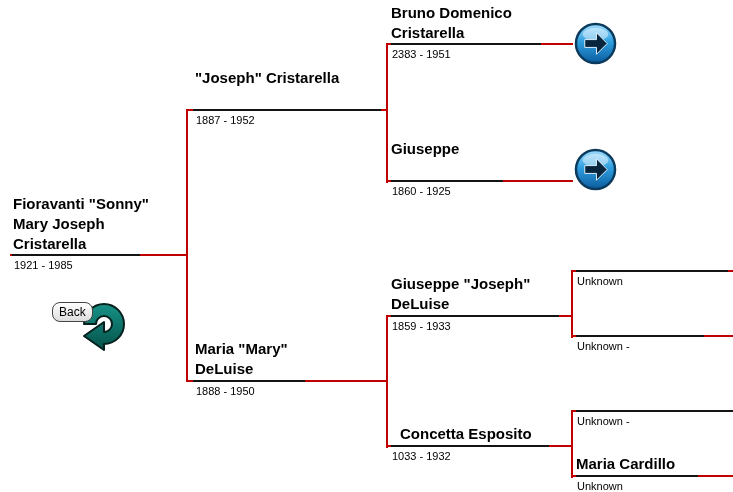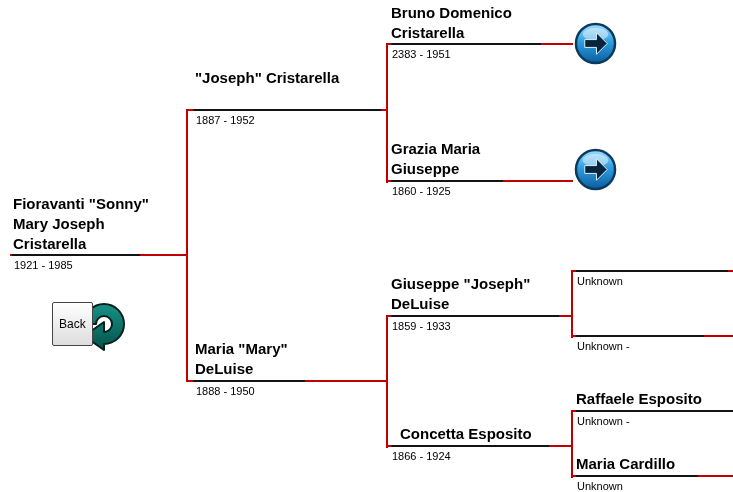--- a/index.html
+++ b/index.html
@@ -27,22 +27,22 @@
   }
   
   .nav-btn{position:absolute;z-index:4;width:43px;height:43px;cursor:pointer;}
   
   .back-btn{position:absolute;left:42px;top:292px;width:84px;height:72px;z-index:4;cursor:pointer;}
   .back-btn svg{position:absolute;left:14px;top:2px;}
   .back-label{
     position:absolute;left:0;top:10px;z-index:5;
     font-size:12px;line-height:14px;color:#000;
     background:linear-gradient(#ffffff,#dddddd);
-    border:1px solid #444;border-radius:2px;
-    padding:14px 6px;
+    border:1px solid #444;border-radius:8px;
+    padding:2px 6px;
   }
 </style>
 </head>
 <body>
 
 <div id="stage">
 
   <svg width="0" height="0" style="position:absolute" aria-hidden="true">
     <defs>
       <linearGradient id="blueGrad" x1="0" y1="0" x2="0" y2="1">
@@ -91,21 +91,20 @@
     <div>Cristarella</div>
   </div>
   <div class="dates" style="left:382px;top:48px">2383 - 1951</div>
 
   <div class="person" style="left:185px;top:68px">
     <div>"Joseph" Cristarella</div>
   </div>
   <div class="dates" style="left:186px;top:114px">1887 - 1952</div>
 
   <div class="person" style="left:381px;top:139px">
-    <div>Grazia Maria</div>
     <div>Giuseppe</div>
   </div>
   <div class="dates" style="left:382px;top:185px">1860 - 1925</div>
 
   <div class="person" style="left:3px;top:194px">
     <div>Fioravanti "Sonny"</div>
     <div>Mary Joseph</div>
     <div>Cristarella</div>
   </div>
   <div class="dates" style="left:4px;top:259px">1921 - 1985</div>
@@ -118,29 +117,26 @@
 
   <div class="person" style="left:185px;top:339px">
     <div>Maria "Mary"</div>
     <div>DeLuise</div>
   </div>
   <div class="dates" style="left:186px;top:385px">1888 - 1950</div>
 
   <div class="person" style="left:390px;top:424px">
     <div>Concetta Esposito</div>
   </div>
-  <div class="dates" style="left:382px;top:450px">1866 - 1924</div>
+  <div class="dates" style="left:382px;top:450px">1033 - 1932</div>
 
   <div class="dates" style="left:567px;top:275px">Unknown</div>
 
   <div class="dates" style="left:567px;top:340px">Unknown -</div>
 
-  <div class="person" style="left:566px;top:389px">
-    <div>Raffaele Esposito</div>
-  </div>
   <div class="dates" style="left:567px;top:415px">Unknown -</div>
 
   <div class="person" style="left:566px;top:454px">
     <div>Maria Cardillo</div>
   </div>
   <div class="dates" style="left:567px;top:480px">Unknown</div>
 
   <div class="nav-btn" style="left:564px;top:22px" title="">
     <svg width="43" height="43" viewBox="0 0 44 44">
       <circle cx="22" cy="22" r="20" fill="url(#blueGrad)" stroke="#0a3a5c" stroke-width="2.5"></circle>

